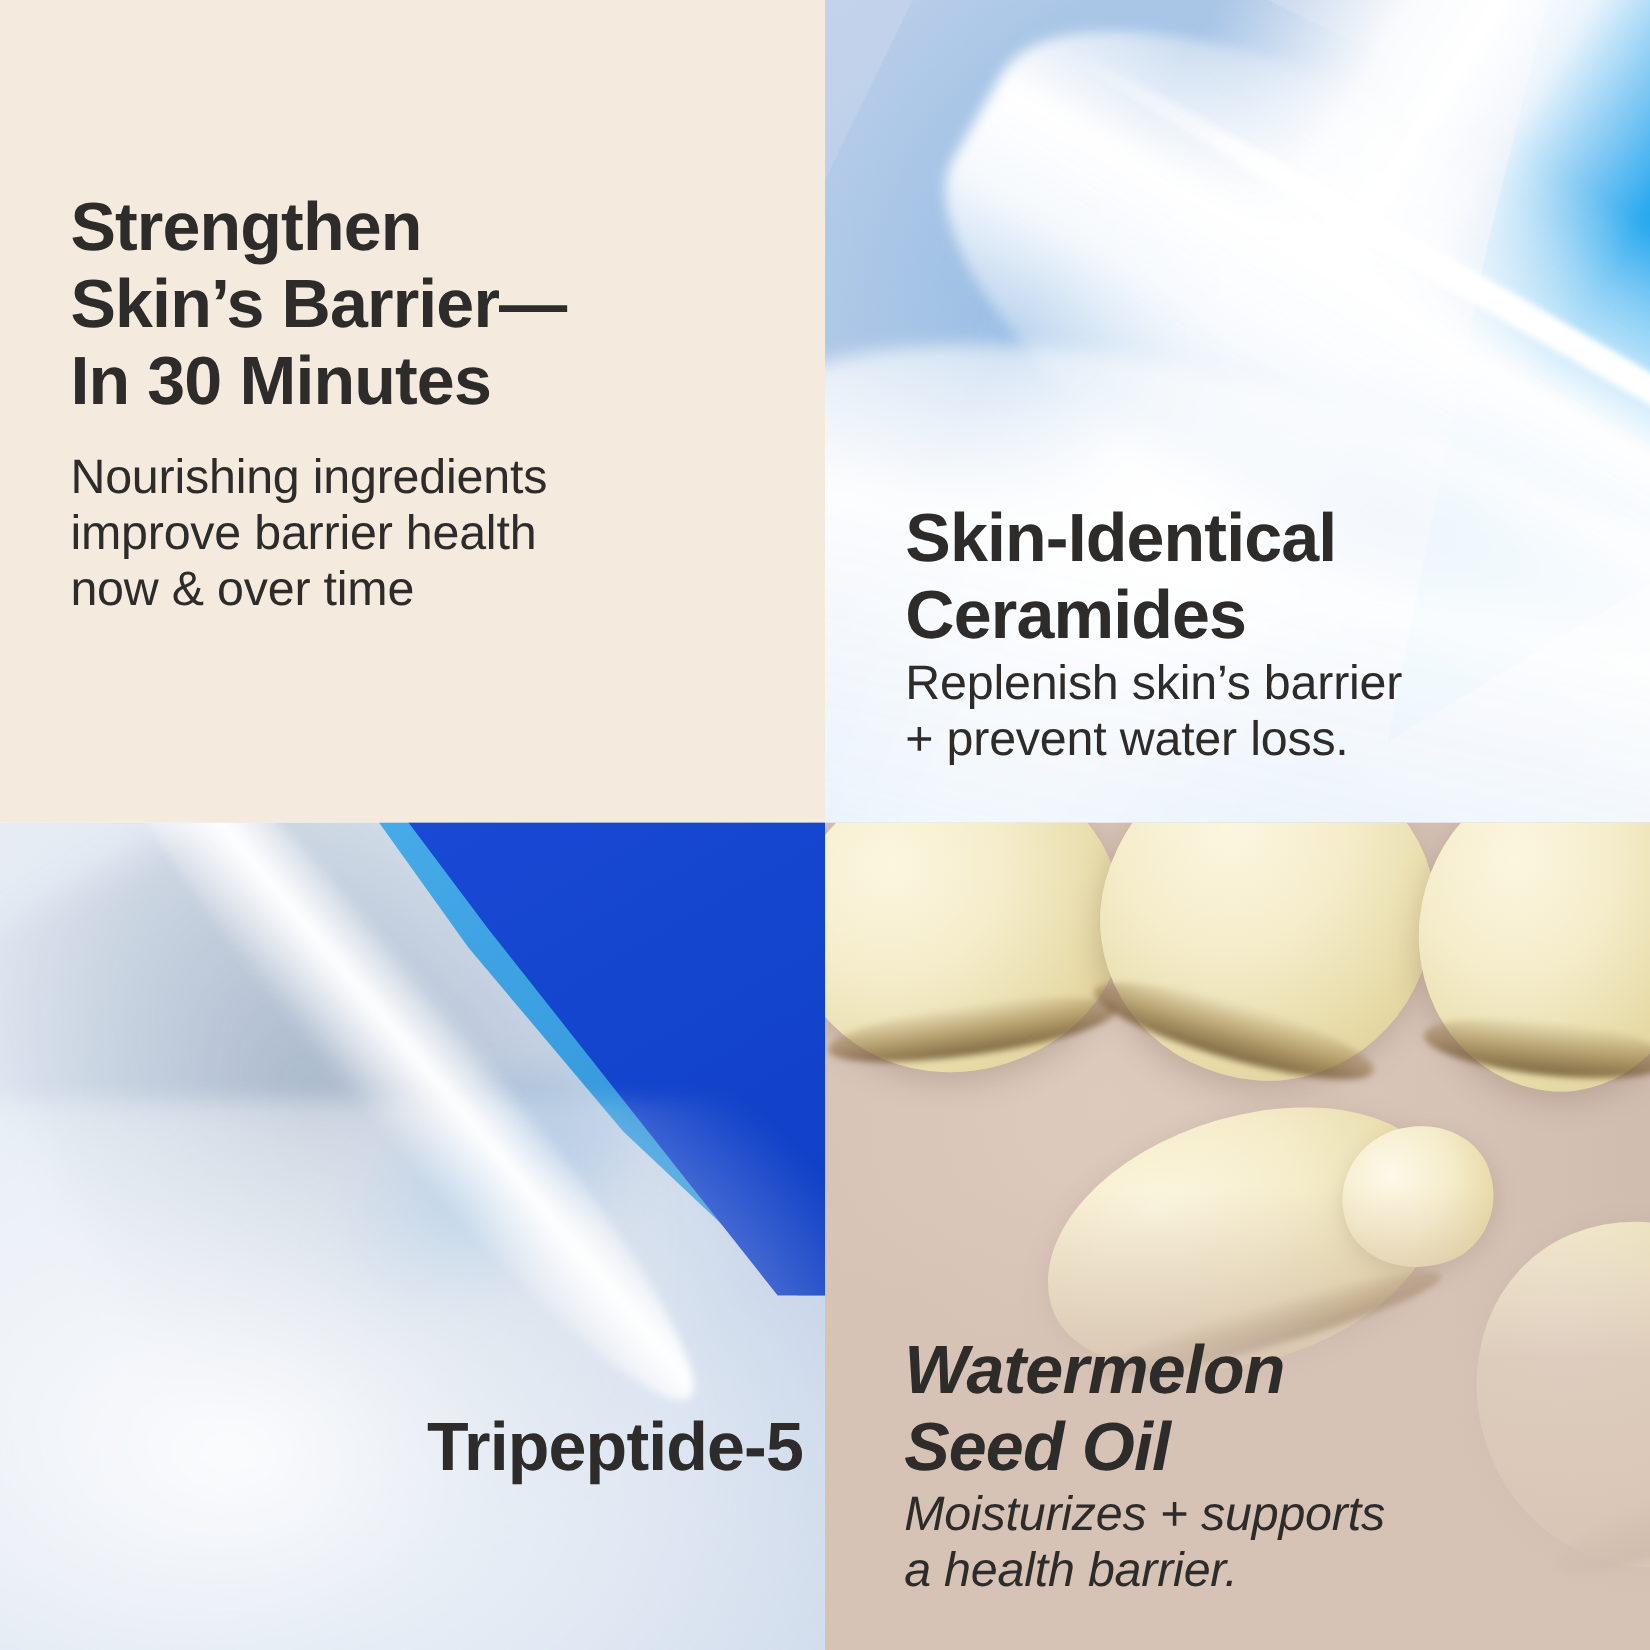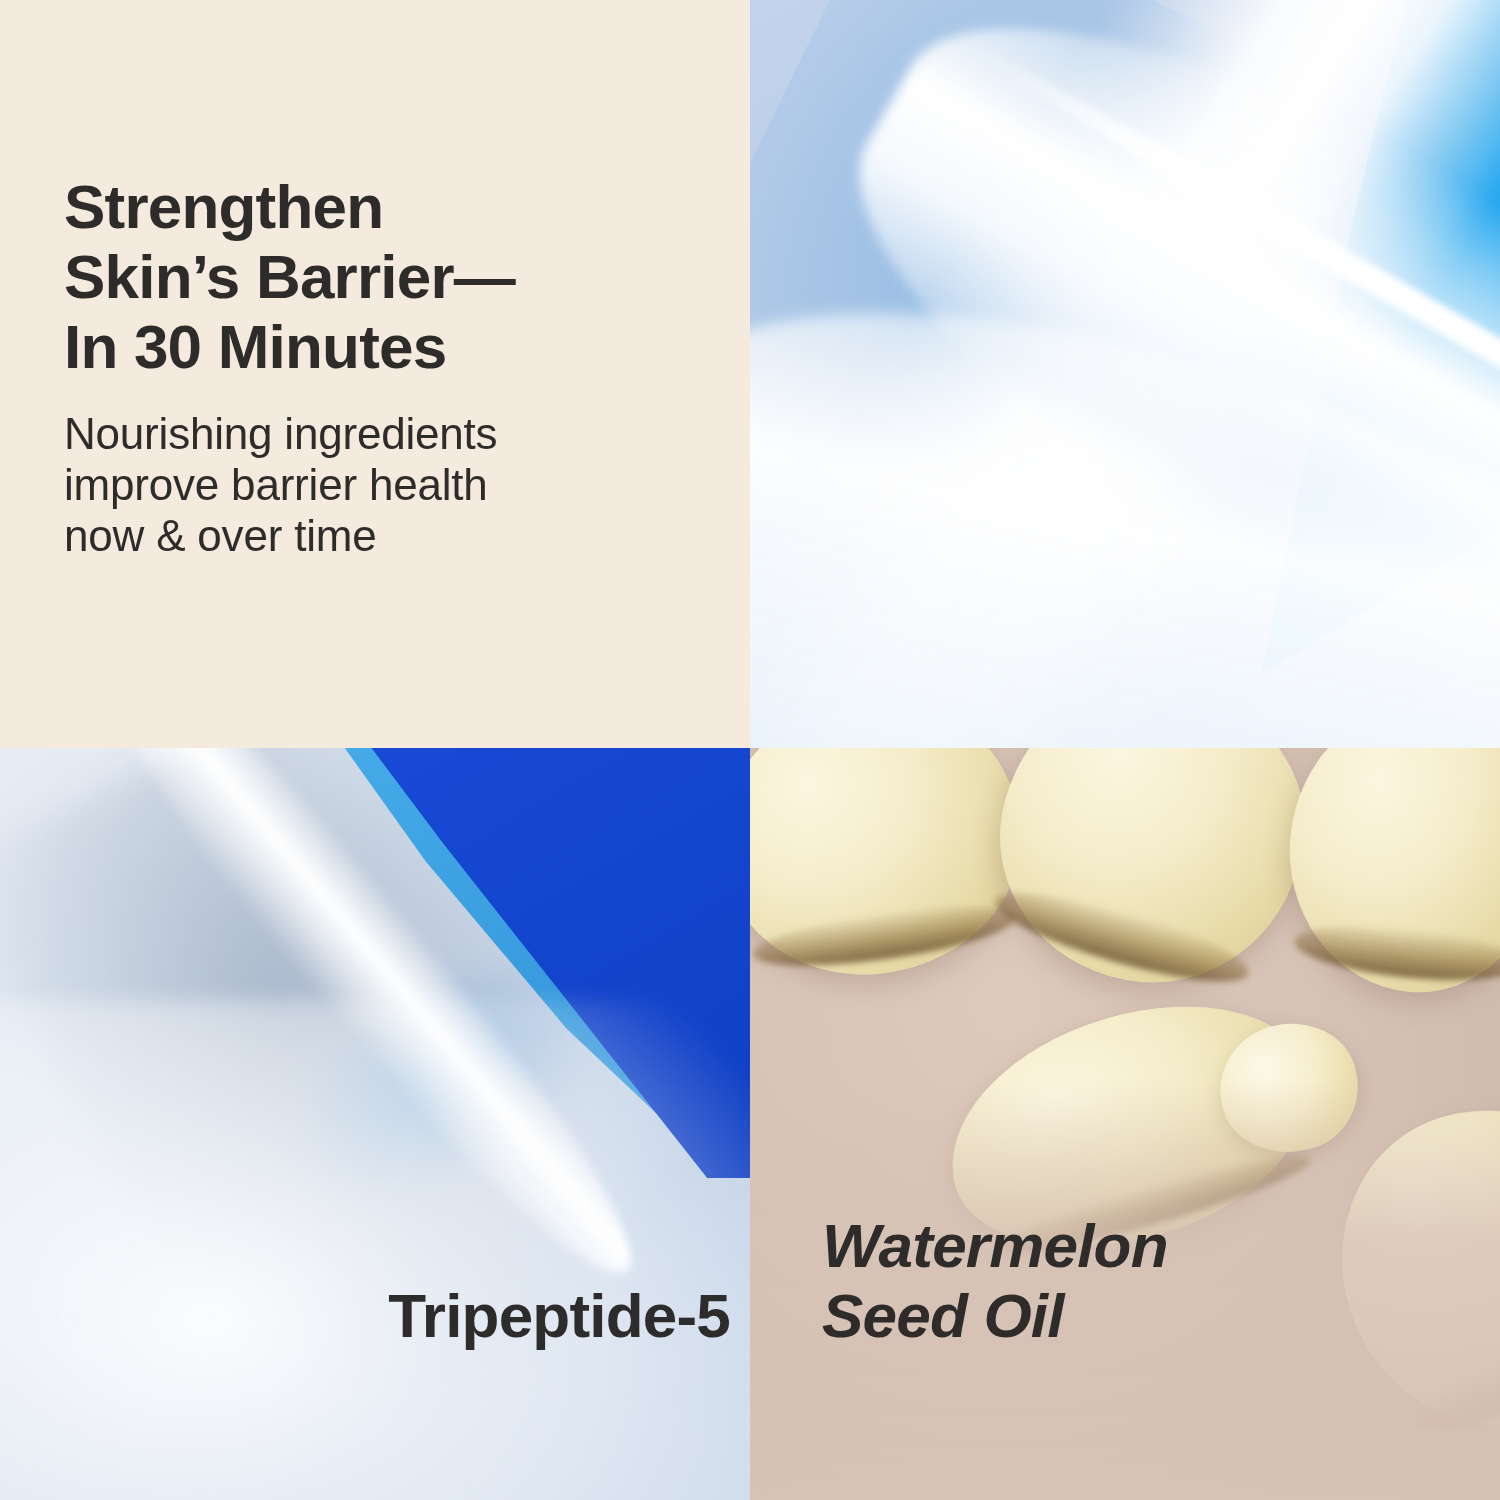--- a/index.html
+++ b/index.html
@@ -332,20 +332,24 @@
   <section class="quadrant q2">
     <div class="haze-a"></div>
     <div class="cyan-wedge"></div>
     <div class="haze-b"></div>
     <div class="band-1"></div>
     <div class="band-2"></div>
     <div class="ridge-2"></div>
     <div class="band-3"></div>
 
     <div class="text-block">
+      <h2 class="headline">Skin-Identical
+Ceramides</h2>
+      <p class="subline">Replenish skin’s barrier
++ prevent water loss.</p>
     </div>
   </section>
 
   <section class="quadrant q3">
     <div class="shadow-lobe"></div>
     <div class="blue-streak"></div>
     <div class="seam"></div>
     <div class="blue-wedge"></div>
     <div class="highlight-ridge"></div>
     <div class="bottom-glow"></div>
@@ -360,16 +364,18 @@
     <div class="seed seed-2"></div>
     <div class="seed seed-3"></div>
     <div class="seed seed-4"></div>
     <div class="seed-4-tip"></div>
     <div class="seed seed-5"></div>
     <div class="text-scrim"></div>
 
     <div class="text-block">
       <h2 class="headline">Watermelon
 Seed Oil</h2>
+      <p class="subline">Moisturizes + supports
+a health barrier.</p>
     </div>
   </section>
 
 </div>
 
 </body></html>

